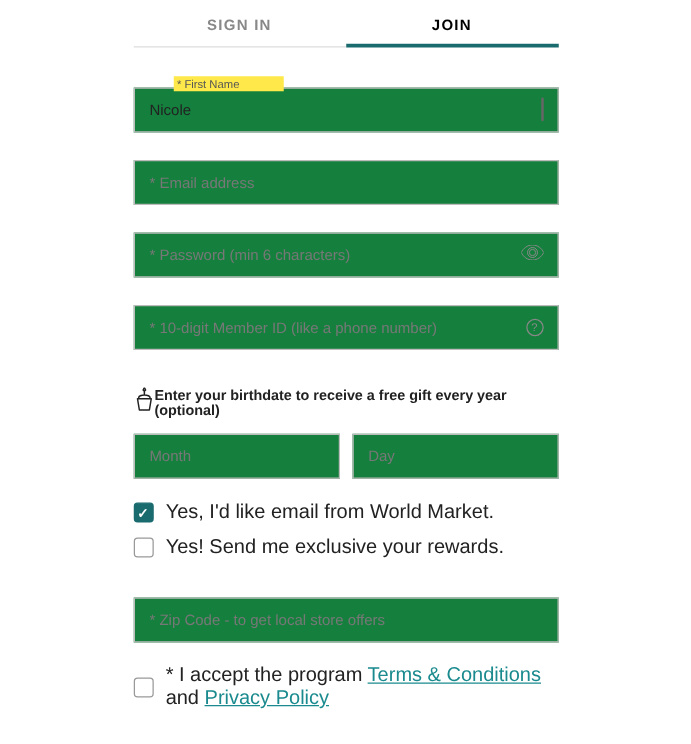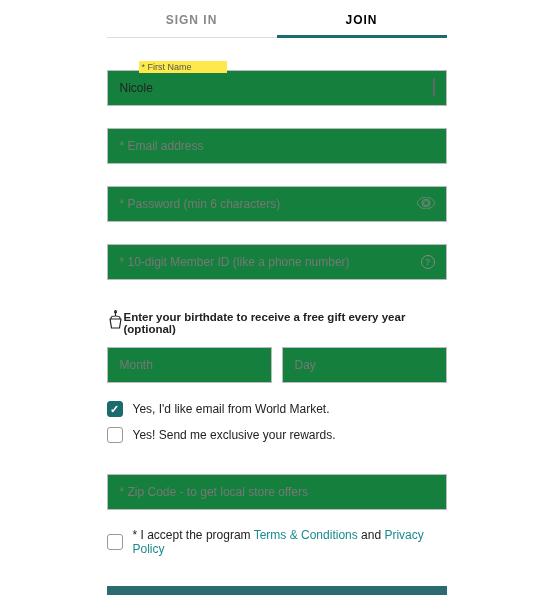--- a/index.html
+++ b/index.html
@@ -18,22 +18,22 @@
 .fw{margin-top:22px;position:relative}
 .icon-right{position:absolute;right:12px;top:50%;transform:translateY(-50%);color:#888}
 .birthday{margin-top:30px;display:flex;align-items:flex-end;gap:0}
 .bd-text{font-size:11.5px;font-weight:700;color:#222}
 .bd-row{display:flex;gap:10px;margin-top:12px}
 .bd-row .input{flex:1}
 .check-row{display:flex;align-items:center;gap:10px;margin-top:18px}
 .cbox{width:16px;height:16px;border:1px solid #999;border-radius:3px;display:flex;align-items:center;justify-content:center;cursor:pointer;flex-shrink:0}
 .cbox.checked{background:#1a6b6e;border-color:#1a6b6e}
 .cbox.checked::after{content:"✓";color:#fff;font-size:11px;font-weight:bold}
-.check-label{font-size:12px;color:#222}
-.link{color:#1a8a8e;cursor:pointer}
+.check-label{font-size:16px;color:#222}
+.link{color:#1a8a8e;text-decoration:underline;cursor:pointer}
 .join-btn{width:100%;background:#2a6b70;color:#fff;border:none;padding:14px 0;font-size:12px;font-weight:700;letter-spacing:1px;margin-top:30px;cursor:pointer}
 .ci{width:14px;height:14px;border:1px solid #888;border-radius:50%;display:flex;align-items:center;justify-content:center;font-size:9px;color:#888}
 .cupcake{font-size:17px}
 .icon-contacts{width:12px;height:12px;border:1px solid #666;border-radius:2px}
 </style>
 </head>
 <body>
 
 <div class="wrap">
 

